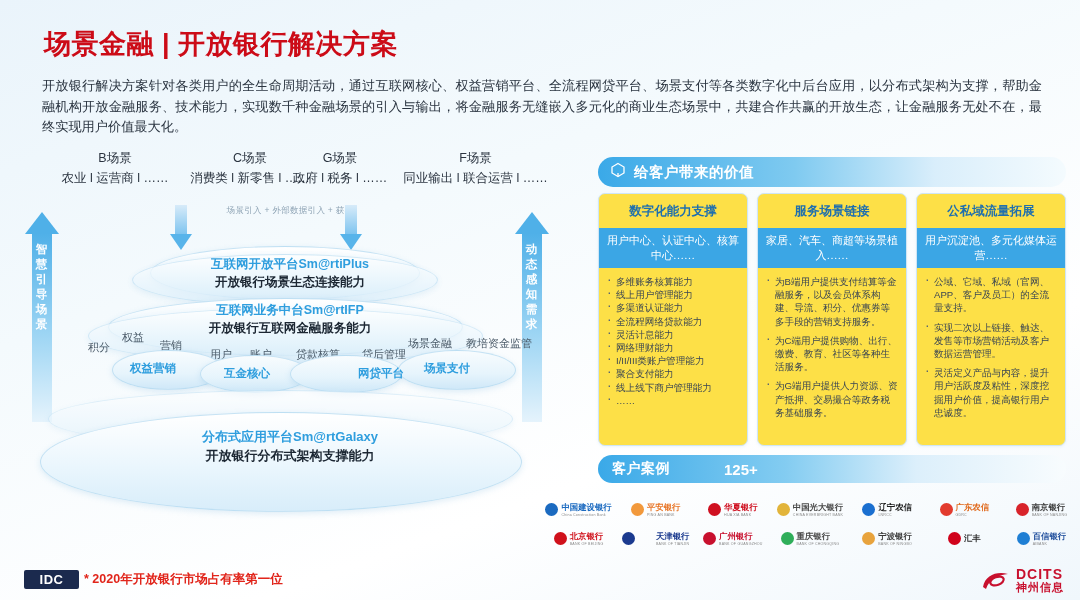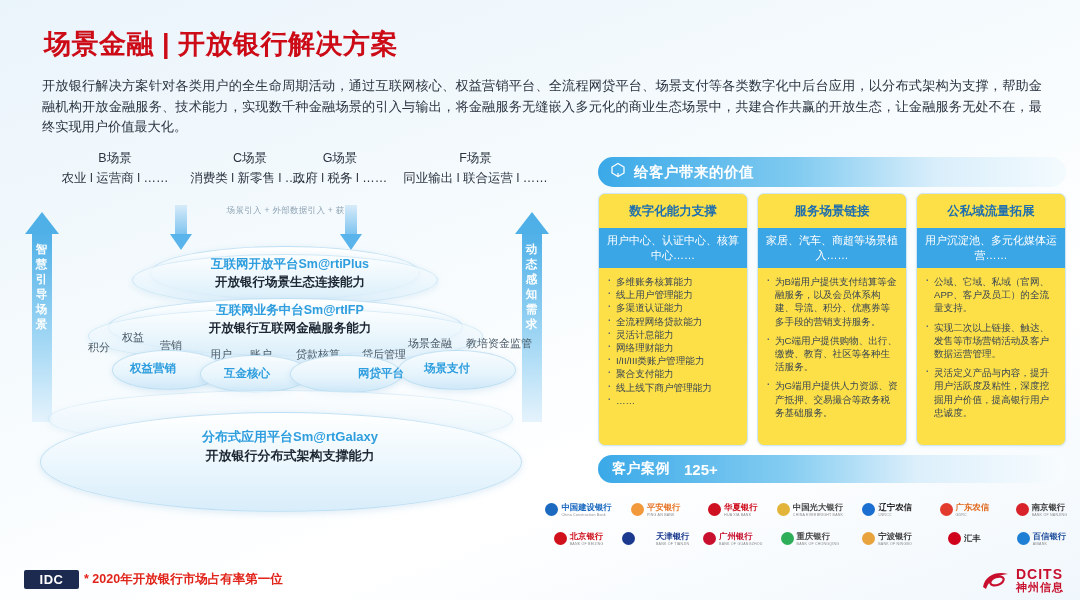--- a/index.html
+++ b/index.html
@@ -112,41 +112,41 @@
     flex: 1; background: #fde047; border: 1px solid #cfe6f5; border-radius: 7px;
     overflow: hidden; box-shadow: 0 1px 3px rgba(120,170,205,0.13);
     display: flex; flex-direction: column;
   }
   .card-title {
     text-align: center; font-size: 12.5px; font-weight: bold; color: #1f6fae;
     padding: 9px 4px 8px;
   }
   .card-band {
     background: #3ba6e5; color: #fff; font-size: 11px; line-height: 15px;
-    text-align: center; padding: 5px 6px; font-weight: normal;
+    text-align: center; padding: 5px 6px; font-weight: normal; font-family: Liberation Serif, serif;
   }
   .card-body { padding: 7px 8px 6px 6px; }
   .card-body ul { list-style: none; }
   .card-body li {
     font-size: 9.6px; line-height: 13.2px; color: #3b4652;
     position: relative; padding-left: 11px; margin-bottom: 1px;
   }
   .card-body li::before {
     content: "·"; position: absolute; left: 2px; top: -2px;
     font-size: 14px; color: #5a6672;
   }
   .card-body li.dense { margin-bottom: 0; }
   .card-body li.spaced { margin-bottom: 6px; }
 
   
   .cases-header {
     position: absolute; left: 598px; top: 455px; width: 468px; height: 28px;
     border-radius: 14px;
     background: linear-gradient(90deg, #3aa9e8 0%, #83ccf1 40%, #dceffb 68%, #f8fcfe 100%);
-    display: flex; align-items: center;
+    display: flex; align-items: center; gap: 40px;
   }
   .cases-header .ctxt { font-size: 14px; font-weight: bold; color: #fff; margin-left: 14px; letter-spacing: .5px; }
   .cases-header .cnum { font-size: 15px; font-weight: bold; color: #fff; margin-left: 14px; }
 
   .logos { position: absolute; left: 540px; top: 495px; width: 540px; height: 58px; }
   .logo-row { display: flex; align-items: center; height: 29px; }
   .logo { display: flex; align-items: center; justify-content: center; }
   .logo-txt { font-size: 8.4px; font-weight: bold; white-space: nowrap; }
   .logo-sub { font-size: 3.6px; letter-spacing: .2px; color: #8a8a8a; white-space: nowrap; }
   .mark { width: 13px; height: 13px; border-radius: 50%; margin-right: 3px; flex: none; }

